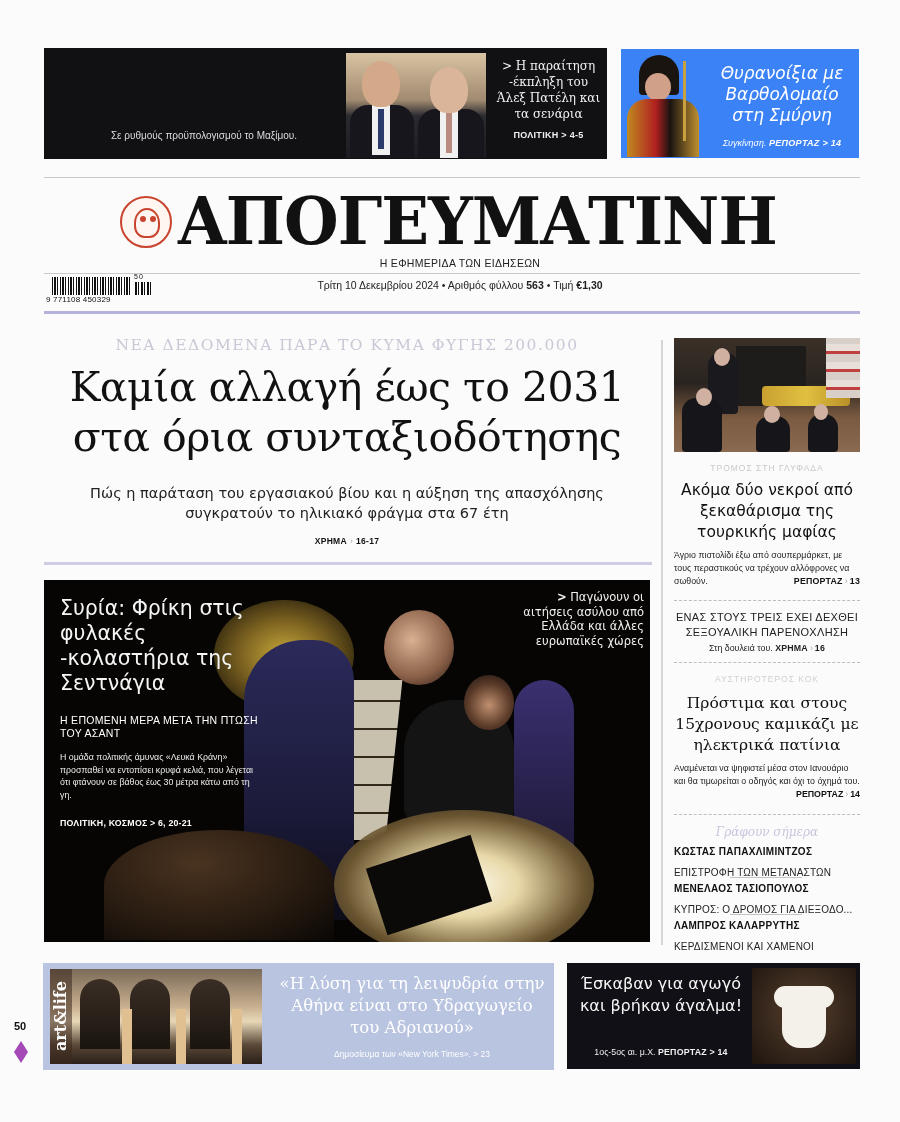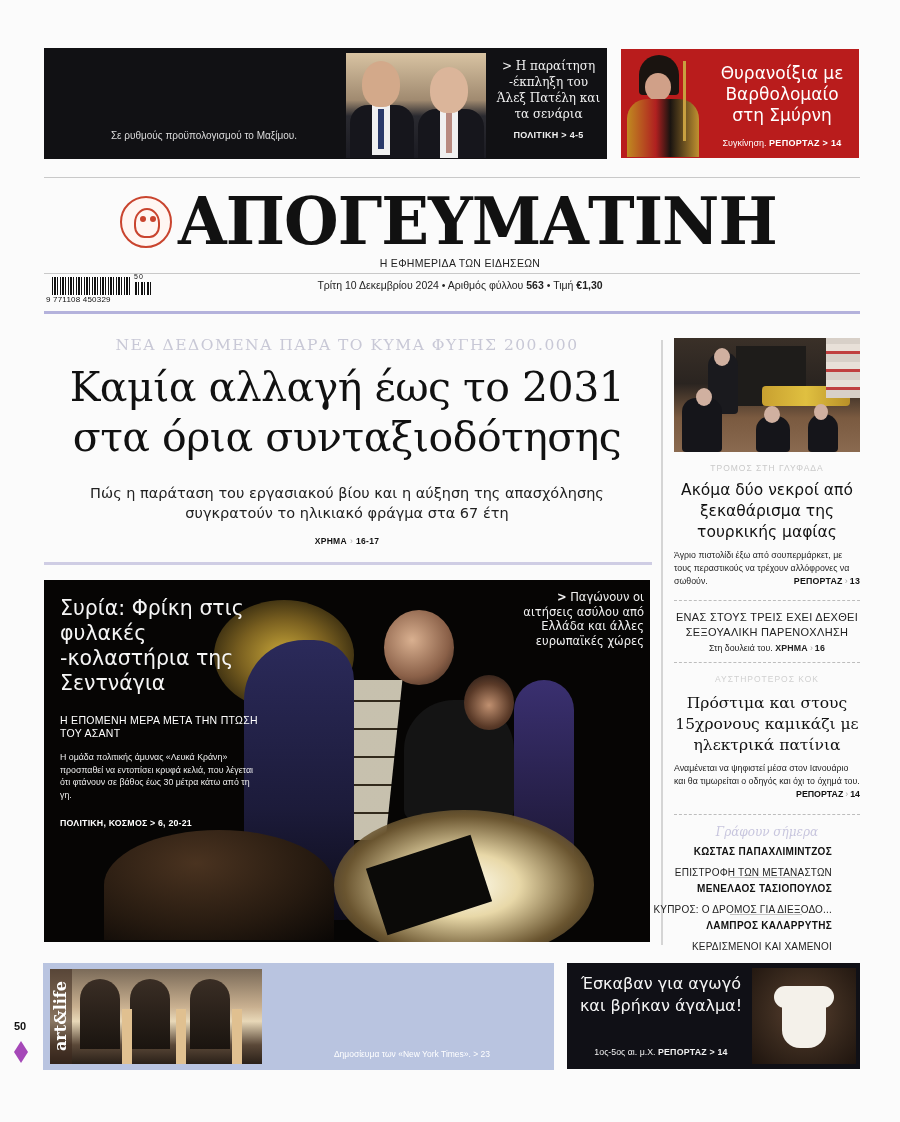--- a/index.html
+++ b/index.html
@@ -13,21 +13,21 @@
   .teaser-main .hl { position: absolute; left: 10px; top: 10px; width: 280px; text-align: center; color: #f2f2f2; font-family: "DejaVu Sans", sans-serif; font-size: 17px; line-height: 22px; letter-spacing: -0.2px; }
   .teaser-main .deck { position: absolute; left: 20px; top: 82px; width: 280px; text-align: center; color: #dcdcdc; font-size: 10px; }
   .teaser-main .photo { position: absolute; left: 302px; top: 5px; width: 140px; height: 105px; background: linear-gradient(180deg, #d8c3a2 0%, #a08a70 45%, #2a2a30 60%, #1b1b22 100%); overflow: hidden; }
   .photo .head { position: absolute; border-radius: 50% 50% 45% 45%; background: #d3a98a; }
   .photo .suit { position: absolute; background: #16161c; border-radius: 18px 18px 0 0; }
   .photo .shirt { position: absolute; background: #f0f0f0; }
   .photo .tie { position: absolute; background: #2a3a6a; }
   .teaser-main .side { position: absolute; left: 452px; top: 10px; width: 105px; text-align: center; color: #f0f0f0; font-family: "DejaVu Serif", serif; font-size: 12px; line-height: 16px; }
   .teaser-main .side-ref { position: absolute; left: 452px; top: 82px; width: 105px; text-align: center; color: #f0f0f0; font-size: 9px; font-weight: bold; letter-spacing: 0.3px; }
 
-  .teaser-purple { left: 621px; top: 49px; width: 238px; height: 109px; background: #b91c1c; }
+  .teaser-purple { left: 621px; top: 49px; width: 238px; height: 109px; background: #3b82f6; font-style: italic; }
   .teaser-purple .photo { position: absolute; left: 4px; top: 6px; width: 80px; height: 102px; overflow: hidden; }
   .teaser-purple .hl { position: absolute; left: 86px; top: 14px; width: 150px; text-align: center; color: #ffffff; font-family: "DejaVu Sans", sans-serif; font-size: 17px; line-height: 21px; }
   .teaser-purple .ref { position: absolute; left: 86px; top: 89px; width: 150px; text-align: center; color: #ffffff; font-size: 9px; }
   .teaser-purple .ref b { font-weight: bold; letter-spacing: 0.3px; }
 
   
   .rule { position: absolute; height: 1px; background: #c9c9c9; }
   .logo-seal { left: 120px; top: 196px; width: 52px; height: 52px; border: 2px solid #c9442e; border-radius: 50%; background: #fff6f2; }
   .logo-seal .owl { position: absolute; left: 12px; top: 10px; width: 26px; height: 30px; border: 2px solid #c9442e; border-radius: 50% 50% 40% 40%; }
   .logo-seal .eye { position: absolute; width: 6px; height: 6px; border-radius: 50%; background: #c9442e; }
@@ -84,21 +84,21 @@
   .dashed { position: absolute; height: 0; border-top: 1.5px dashed #bdbdbd; }
   .rc-caps { left: 674px; top: 610px; width: 186px; text-align: center; font-size: 11px; line-height: 15px; color: #222; letter-spacing: 0.3px; }
   .rc-ref-inline { left: 674px; top: 643px; width: 186px; text-align: center; font-size: 8.8px; color: #222; }
   .rc-ref-inline b { font-weight: bold; letter-spacing: 0.2px; }
   .rc-kicker2 { left: 674px; top: 674px; width: 186px; text-align: center; font-size: 8.5px; color: #d0d0d0; letter-spacing: 1px; }
   .rc-hl2 { left: 674px; top: 693px; width: 186px; text-align: center; font-family: "DejaVu Serif", serif; font-size: 15.5px; line-height: 21px; color: #111; }
   .rc-body2 { left: 674px; top: 762px; width: 186px; font-size: 8.8px; line-height: 13px; color: #222; }
   .rc-body2 .ref { float: right; font-weight: bold; color: #111; }
   .rc-body2 .ref .sep { color: #aaa; font-weight: normal; margin: 0 2px; }
   .rc-writers-title { left: 674px; top: 825px; width: 186px; text-align: center; font-family: "DejaVu Serif", serif; font-style: italic; font-size: 12px; color: #c8c6de; }
-  .writer { position: absolute; left: 646px; width: 186px; text-align: right; }
+  .writer { position: absolute; left: 674px; width: 186px; text-align: left; }
   .writer .name { font-size: 10px; font-weight: bold; color: #111; letter-spacing: 0.3px; }
   .writer .topic { font-size: 10px; color: #222; letter-spacing: 0.2px; margin-top: 10px; }
   .writer-sep { position: absolute; left: 730px; width: 72px; height: 1px; background: #c4c4c4; }
 
   
   .page-num { left: 14px; top: 1020px; font-size: 11px; font-weight: bold; color: #111; }
   .diamond { left: 14px; top: 1041px; width: 14px; height: 22px; background: #a548b8; clip-path: polygon(50% 0, 100% 50%, 50% 100%, 0 50%); }
   .art-teaser { left: 43px; top: 963px; width: 511px; height: 107px; background: #b9c4e0; }
   .art-teaser .photo { position: absolute; left: 7px; top: 6px; width: 212px; height: 95px; background: linear-gradient(180deg, #7a6a58 0%, #c9b090 40%, #e8d8b8 55%, #5a4838 80%, #2a2018 100%); overflow: hidden; }
   .art-teaser .arch { position: absolute; top: 10px; width: 40px; height: 70px; border-radius: 20px 20px 0 0; background: linear-gradient(180deg, #3a2e25 0%, #1a140f 100%); }
@@ -253,20 +253,21 @@
 <div class="abs art-teaser">
   <div class="photo">
     <div class="arch" style="left:30px;"></div>
     <div class="arch" style="left:80px;"></div>
     <div class="arch" style="left:140px;"></div>
     <div class="col" style="left:72px;"></div>
     <div class="col" style="left:126px;"></div>
     <div class="col" style="left:182px;"></div>
     <div class="logo">art&amp;life</div>
   </div>
+  <div class="hl">«Η λύση για τη λειψυδρία στην Αθήνα είναι στο Υδραγωγείο του Αδριανού»</div>
   <div class="ref">Δημοσίευμα των «New York Times». &gt; 23</div>
 </div>
 
 <div class="abs statue-teaser">
   <div class="hl">Έσκαβαν για αγωγό και βρήκαν άγαλμα!</div>
   <div class="ref"><span>1ος-5ος αι. μ.Χ.</span> <b>ΡΕΠΟΡΤΑΖ &gt; 14</b></div>
   <div class="photo">
     <div class="shoulders"></div>
     <div class="torso"></div>
   </div>

